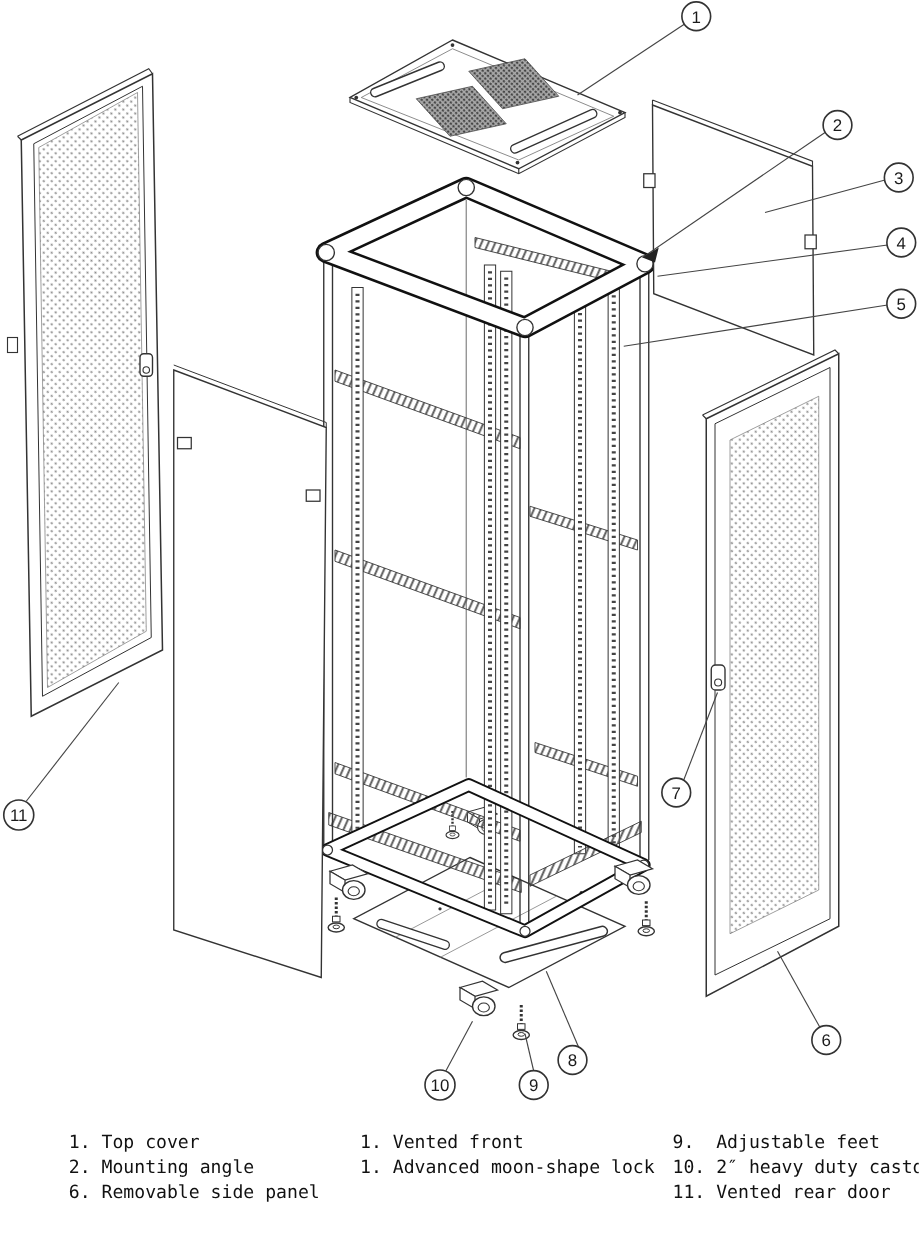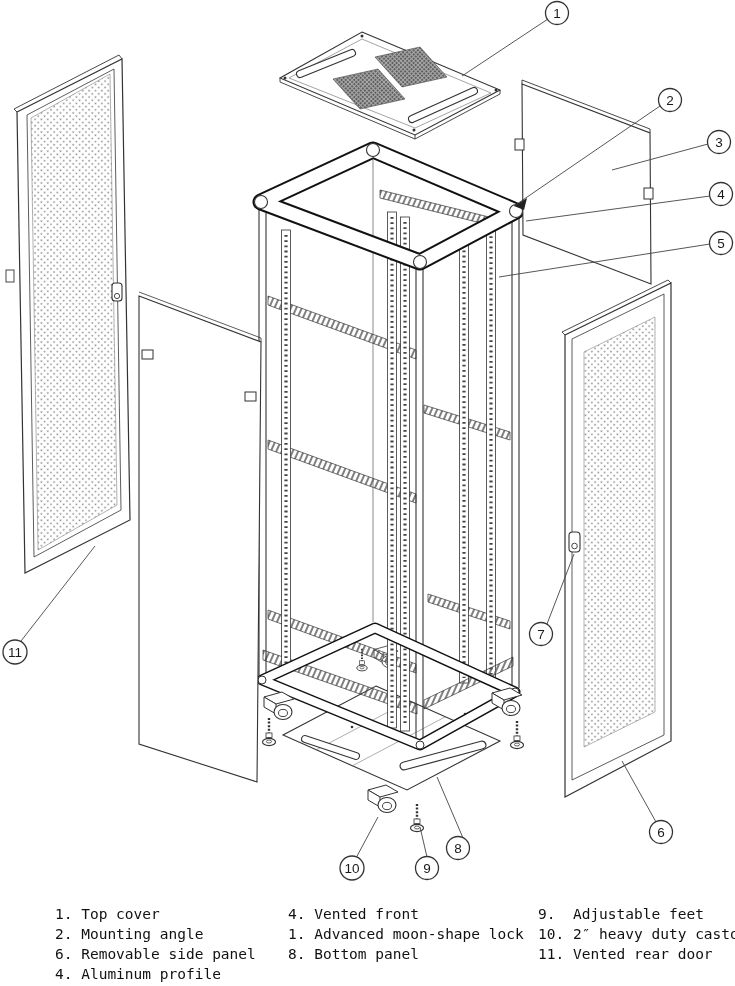--- a/index.html
+++ b/index.html
@@ -229,25 +229,23 @@
     <text x="15" y="657" text-anchor="middle">11</text>
   </g>
 </svg>
 </div>
 
 <div class="legend">
   <div class="legend-col c1">
     <div class="legend-item">1. Top cover</div>
     <div class="legend-item">2. Mounting angle</div>
     <div class="legend-item">6. Removable side panel</div>
-    <div class="legend-item">4. Aluminum profile</div>
   </div>
   <div class="legend-col c2">
-    <div class="legend-item">4. Vented front</div>
+    <div class="legend-item">1. Vented front</div>
     <div class="legend-item">1. Advanced moon-shape lock</div>
-    <div class="legend-item">8. Bottom panel</div>
   </div>
   <div class="legend-col c3">
     <div class="legend-item">9.  Adjustable feet</div>
     <div class="legend-item">10. 2″ heavy duty castor</div>
     <div class="legend-item">11. Vented rear door</div>
   </div>
 </div>
 
 </body></html>

